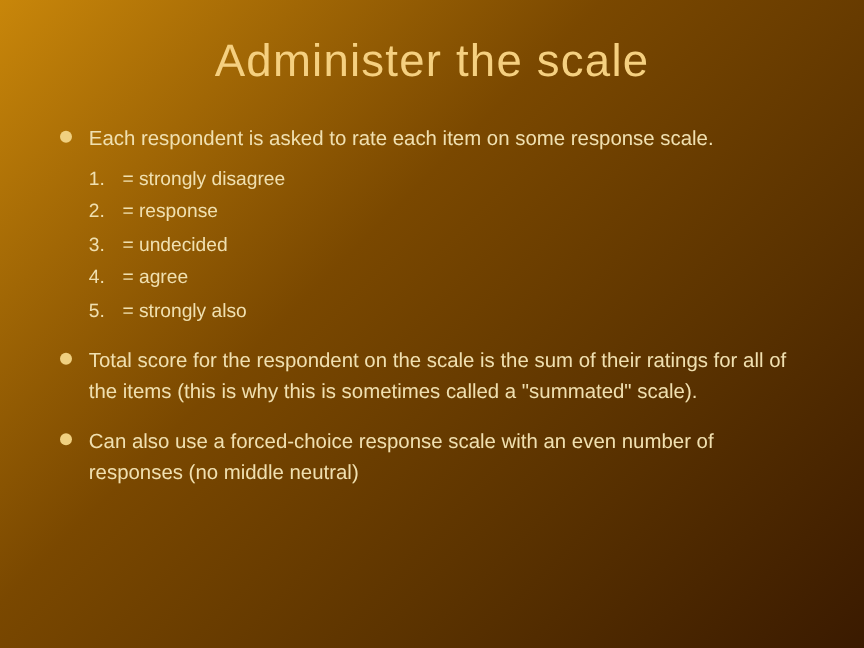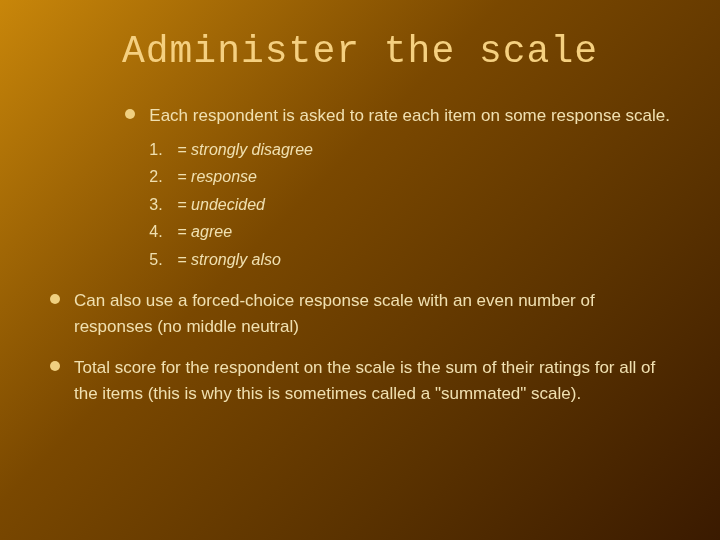--- a/index.html
+++ b/index.html
@@ -23,35 +23,34 @@
       padding: 30px 50px;
       color: #f0e0b0;
     }
 
     .title {
       font-size: 38px;
       font-weight: normal;
       color: #f5d080;
       text-align: center;
       margin-bottom: 30px;
-      font-family: Liberation Mono, monospace;
+      font-family: Liberation Sans, sans-serif;
       letter-spacing: 1px;
     }
 
     .content {
       display: flex;
       flex-direction: column;
       gap: 16px;
     }
 
     .bullet-item {
       display: flex;
       align-items: flex-start;
       gap: 14px;
-      justify-content: flex-end;
     }
 
     .bullet-dot {
       width: 10px;
       height: 10px;
       background: #f0d080;
       border-radius: 50%;
       margin-top: 6px;
       flex-shrink: 0;
     }
@@ -77,21 +76,20 @@
       line-height: 1.6;
     }
 
     .sub-num {
       min-width: 20px;
       color: #f0e0b0;
     }
 
     .sub-text {
       color: #f0e0b0;
-      font-style: italic;
     }
   </style>
 </head>
 <body>
 
 <div class="slide">
 
   <h1 class="title">Administer the scale</h1>
 
   <div class="content">
@@ -120,22 +118,22 @@
           <div class="sub-item">
             <span class="sub-num">5.</span>
             <span class="sub-text">= strongly also</span>
           </div>
         </div>
       </div>
     </div>
 
     <div class="bullet-item">
       <div class="bullet-dot"></div>
-      <span class="bullet-text">Can also use a forced-choice response scale with an even number of responses (no middle neutral)</span>
+      <span class="bullet-text">Total score for the respondent on the scale is the sum of their ratings for all of the items (this is why this is sometimes called a "summated" scale).</span>
     </div>
 
     <div class="bullet-item">
       <div class="bullet-dot"></div>
-      <span class="bullet-text">Total score for the respondent on the scale is the sum of their ratings for all of the items (this is why this is sometimes called a "summated" scale).</span>
+      <span class="bullet-text">Can also use a forced-choice response scale with an even number of responses (no middle neutral)</span>
     </div>
 
   </div>
 </div>
 
 </body></html>

